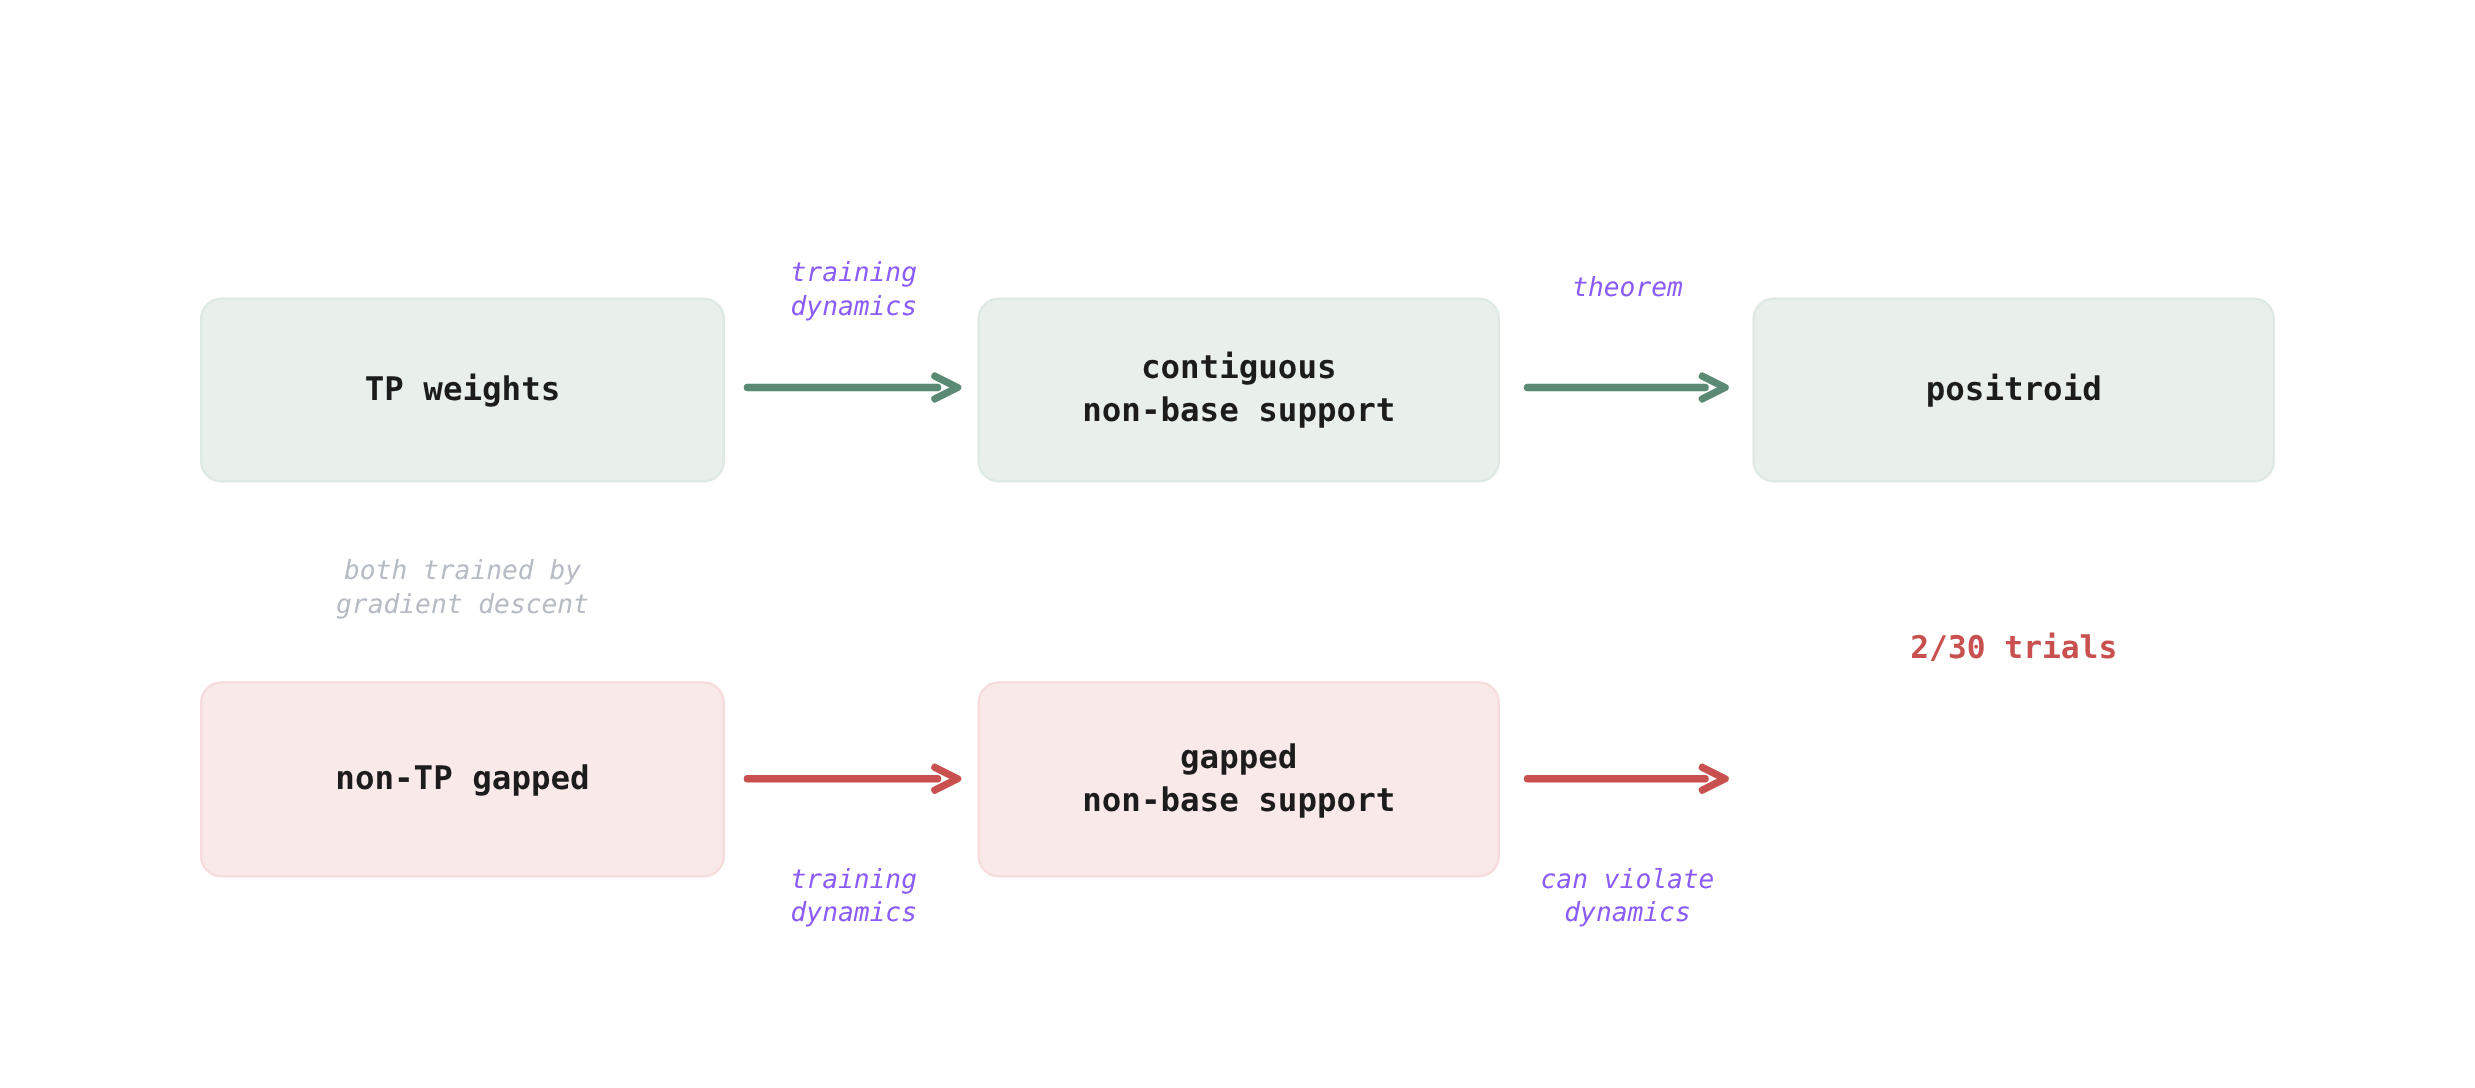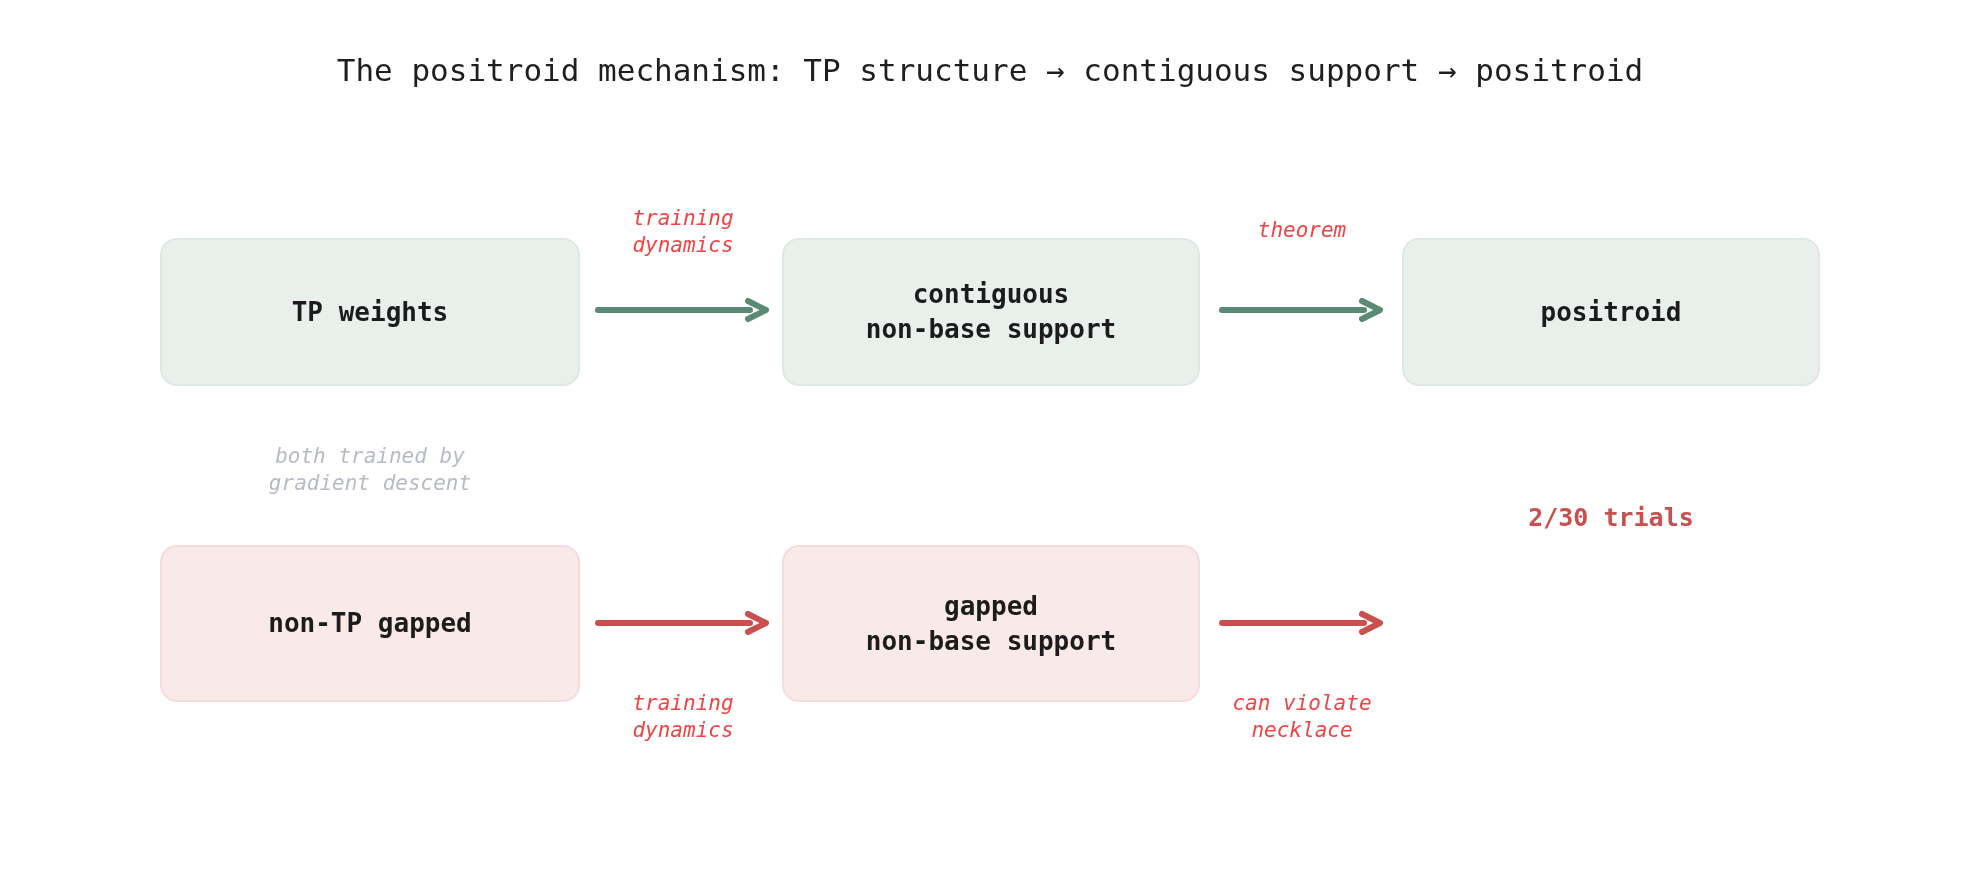--- a/index.html
+++ b/index.html
@@ -76,21 +76,21 @@
     display: block;
   }
   .arrow svg { display: block; overflow: visible; }
 
   
   .edge-label {
     position: absolute;
     font-family: "DejaVu Sans Mono", "Liberation Mono", monospace;
     font-size: 21px;
     font-style: italic;
-    color: #ef4444;
+    color: #8b5cf6;
     text-align: center;
     line-height: 1.30;
     white-space: pre-line;
   }
 
   .side-note {
     position: absolute;
     font-family: "DejaVu Sans Mono", "Liberation Mono", monospace;
     font-size: 21px;
     font-style: italic;
@@ -110,21 +110,20 @@
     white-space: pre;
   }
   .trials.green { color: #4f8a6f; }
   .trials.red   { color: #c8504f; }
 </style>
 </head>
 <body>
 
 <div id="canvas">
 
-  <div class="title">The positroid mechanism: TP structure → contiguous support → positroid</div>
 
   <div class="node green row1 col1">TP weights</div>
 
   <div class="node green row1 col2">contiguous
 non-base support</div>
 
   <div class="node green row1 col3">positroid</div>
 
   <div class="arrow" style="left:598px; top:299px; width:170px;">
     <svg width="170" height="22" viewBox="0 0 170 22">
@@ -164,15 +163,15 @@
   <div class="edge-label" style="left:578px; top:690px; width:210px;">training
 dynamics</div>
 
   <div class="arrow" style="left:1222px; top:612px; width:160px;">
     <svg width="160" height="22" viewBox="0 0 160 22">
       <line x1="0" y1="11" x2="142" y2="11" stroke="#c8504f" stroke-width="6" stroke-linecap="round"></line>
       <path d="M140 2 L158 11 L140 20" fill="none" stroke="#c8504f" stroke-width="6" stroke-linecap="round" stroke-linejoin="round"></path>
     </svg>
   </div>
   <div class="edge-label" style="left:1202px; top:690px; width:200px;">can violate
-necklace</div>
+dynamics</div>
 
 </div>
 
 </body></html>

